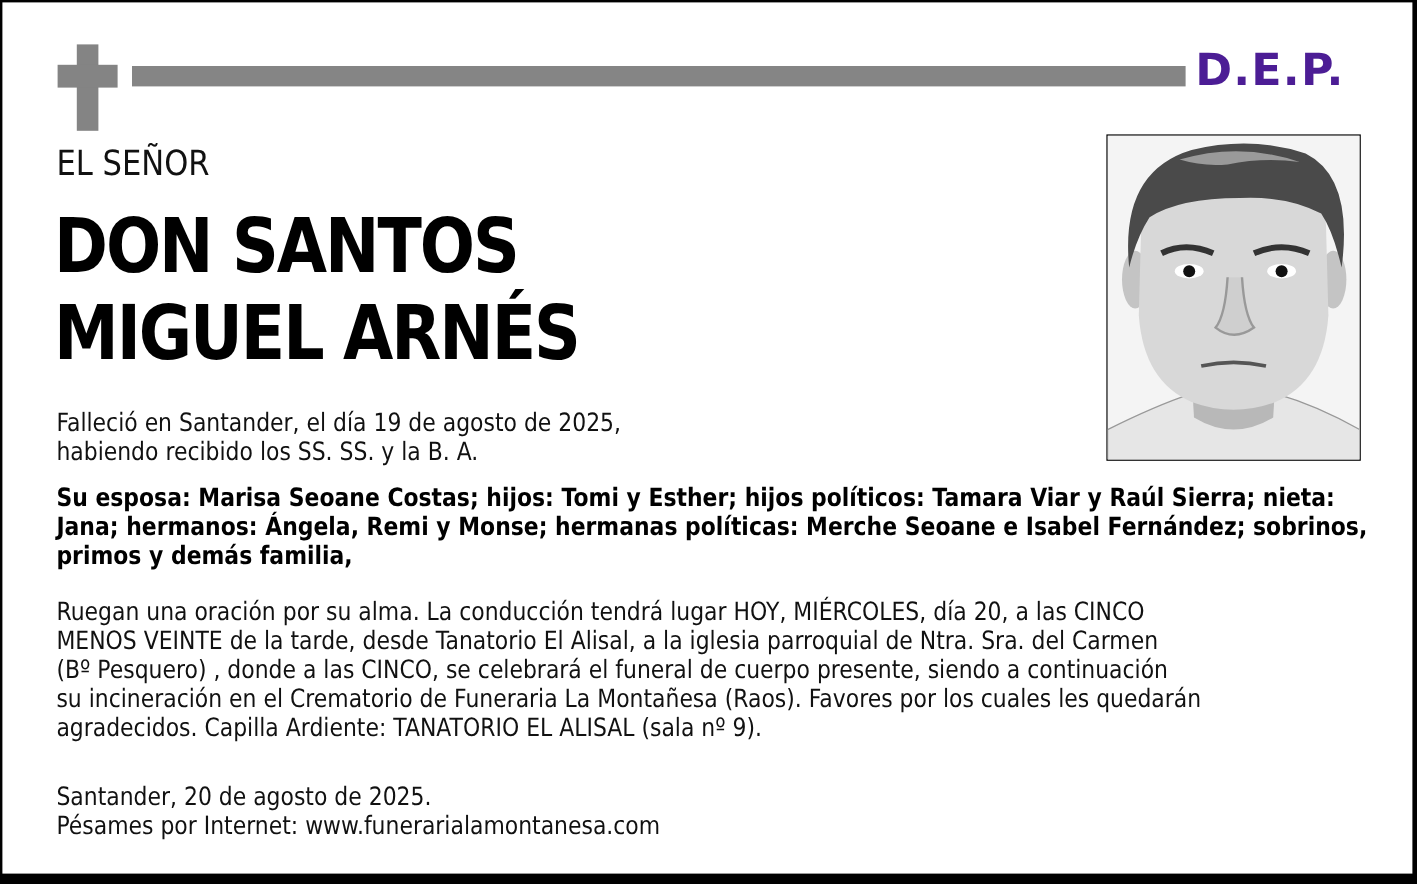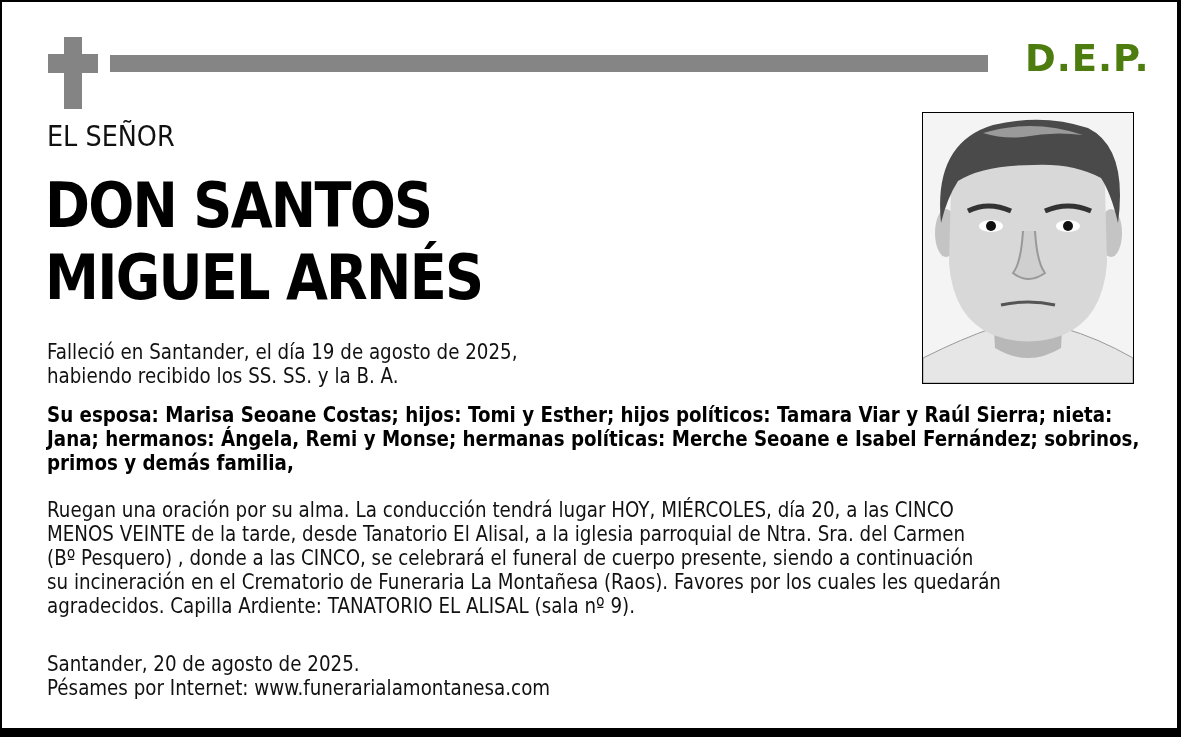--- a/index.html
+++ b/index.html
@@ -9,21 +9,21 @@
       box-sizing: border-box;
       border-top: 2px solid #000; border-left: 2px solid #000; border-right: 4px solid #000;
       background: #fff;
     }
     .bottom-bar { position: absolute; left: 0; top: 728px; width: 1181px; height: 9px; background: #000; }
     .cross-v { position: absolute; left: 64px; top: 37px; width: 18px; height: 72px; background: #848484; }
     .cross-h { position: absolute; left: 48px; top: 54px; width: 50px; height: 19px; background: #848484; }
     .rule { position: absolute; left: 110px; top: 55px; width: 878px; height: 17px; background: #858585; }
     .dep {
       position: absolute; left: 996px; top: 37px; font-family: "DejaVu Sans", sans-serif;
-      font-weight: bold; font-size: 37px; color: #4d7c0f; letter-spacing: 1px; line-height: 44px; margin-left: 29px;
+      font-weight: bold; font-size: 37px; color: #4c1d95; letter-spacing: 1px; line-height: 44px;
     }
     .el-senor {
       position: absolute; left: 47px; top: 118px; font-family: "DejaVu Sans", sans-serif;
       font-size: 29px; color: #111; line-height: 36px; transform: scaleX(0.88); transform-origin: left;
     }
     .name {
       position: absolute; left: 45px; top: 170px; font-family: "DejaVu Sans", sans-serif;
       font-weight: bold; font-size: 63px; line-height: 72px; color: #000; letter-spacing: -2px;
       transform: scaleX(0.86); transform-origin: left; white-space: nowrap;
     }

